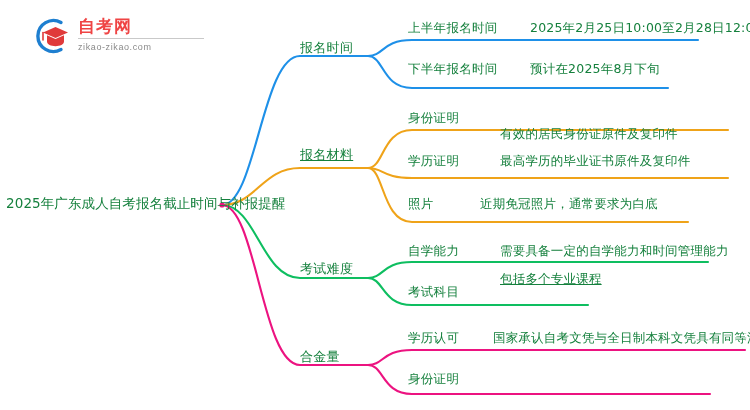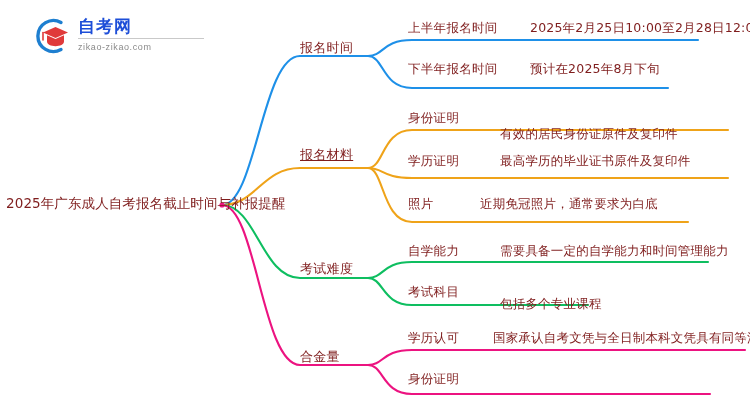--- a/index.html
+++ b/index.html
@@ -39,21 +39,21 @@
     top: 2px;
     width: 126px;
     height: 40px;
   }
   #logo-name {
     position: absolute;
     left: 0;
     top: 0px;
     font-size: 17px;
     font-weight: bold;
-    color: #1d4ed8;
+    color: #ef4444;
     letter-spacing: 1px;
     line-height: 20px;
   }
   #logo-rule {
     position: absolute;
     left: 0;
     top: 22px;
     width: 126px;
     height: 1px;
     background: #c9c9c9;
@@ -74,21 +74,21 @@
     position: absolute;
     left: 0;
     top: 0;
     width: 750px;
     height: 410px;
   }
 
   
   .node {
     position: absolute;
-    color: #7f1d1d;
+    color: #15803d;
     white-space: nowrap;
     line-height: 1;
   }
   .root-node {
     font-size: 13.5px;
     font-weight: normal;
     letter-spacing: 0.1px;
   }
   .l2-node {
     font-size: 13px;
@@ -184,20 +184,20 @@
   <div class="node l3-key" style="left:408px; top:155px;">学历证明</div>
   <div class="node l3-val" style="left:500px; top:155px;">最高学历的毕业证书原件及复印件</div>
 
   <div class="node l3-key" style="left:408px; top:198px;">照片</div>
   <div class="node l3-val" style="left:480px; top:198px;">近期免冠照片，通常要求为白底</div>
 
   <div class="node l3-key" style="left:408px; top:245px;">自学能力</div>
   <div class="node l3-val" style="left:500px; top:245px;">需要具备一定的自学能力和时间管理能力</div>
 
   <div class="node l3-key" style="left:408px; top:286px;">考试科目</div>
-  <div class="node l3-val" style="left:500px; top:298px;">包括多个专业课程</div>
+  <div class="node l3-val" style="left:500px; top:273px;text-decoration:underline;">包括多个专业课程</div>
 
   <div class="node l3-key" style="left:408px; top:332px;">学历认可</div>
   <div class="node l3-val" style="left:493px; top:332px;">国家承认自考文凭与全日制本科文凭具有同等法律效力</div>
 
   <div class="node l3-key" style="left:408px; top:373px;">身份证明</div>
 
 </div>
 
 </body></html>

